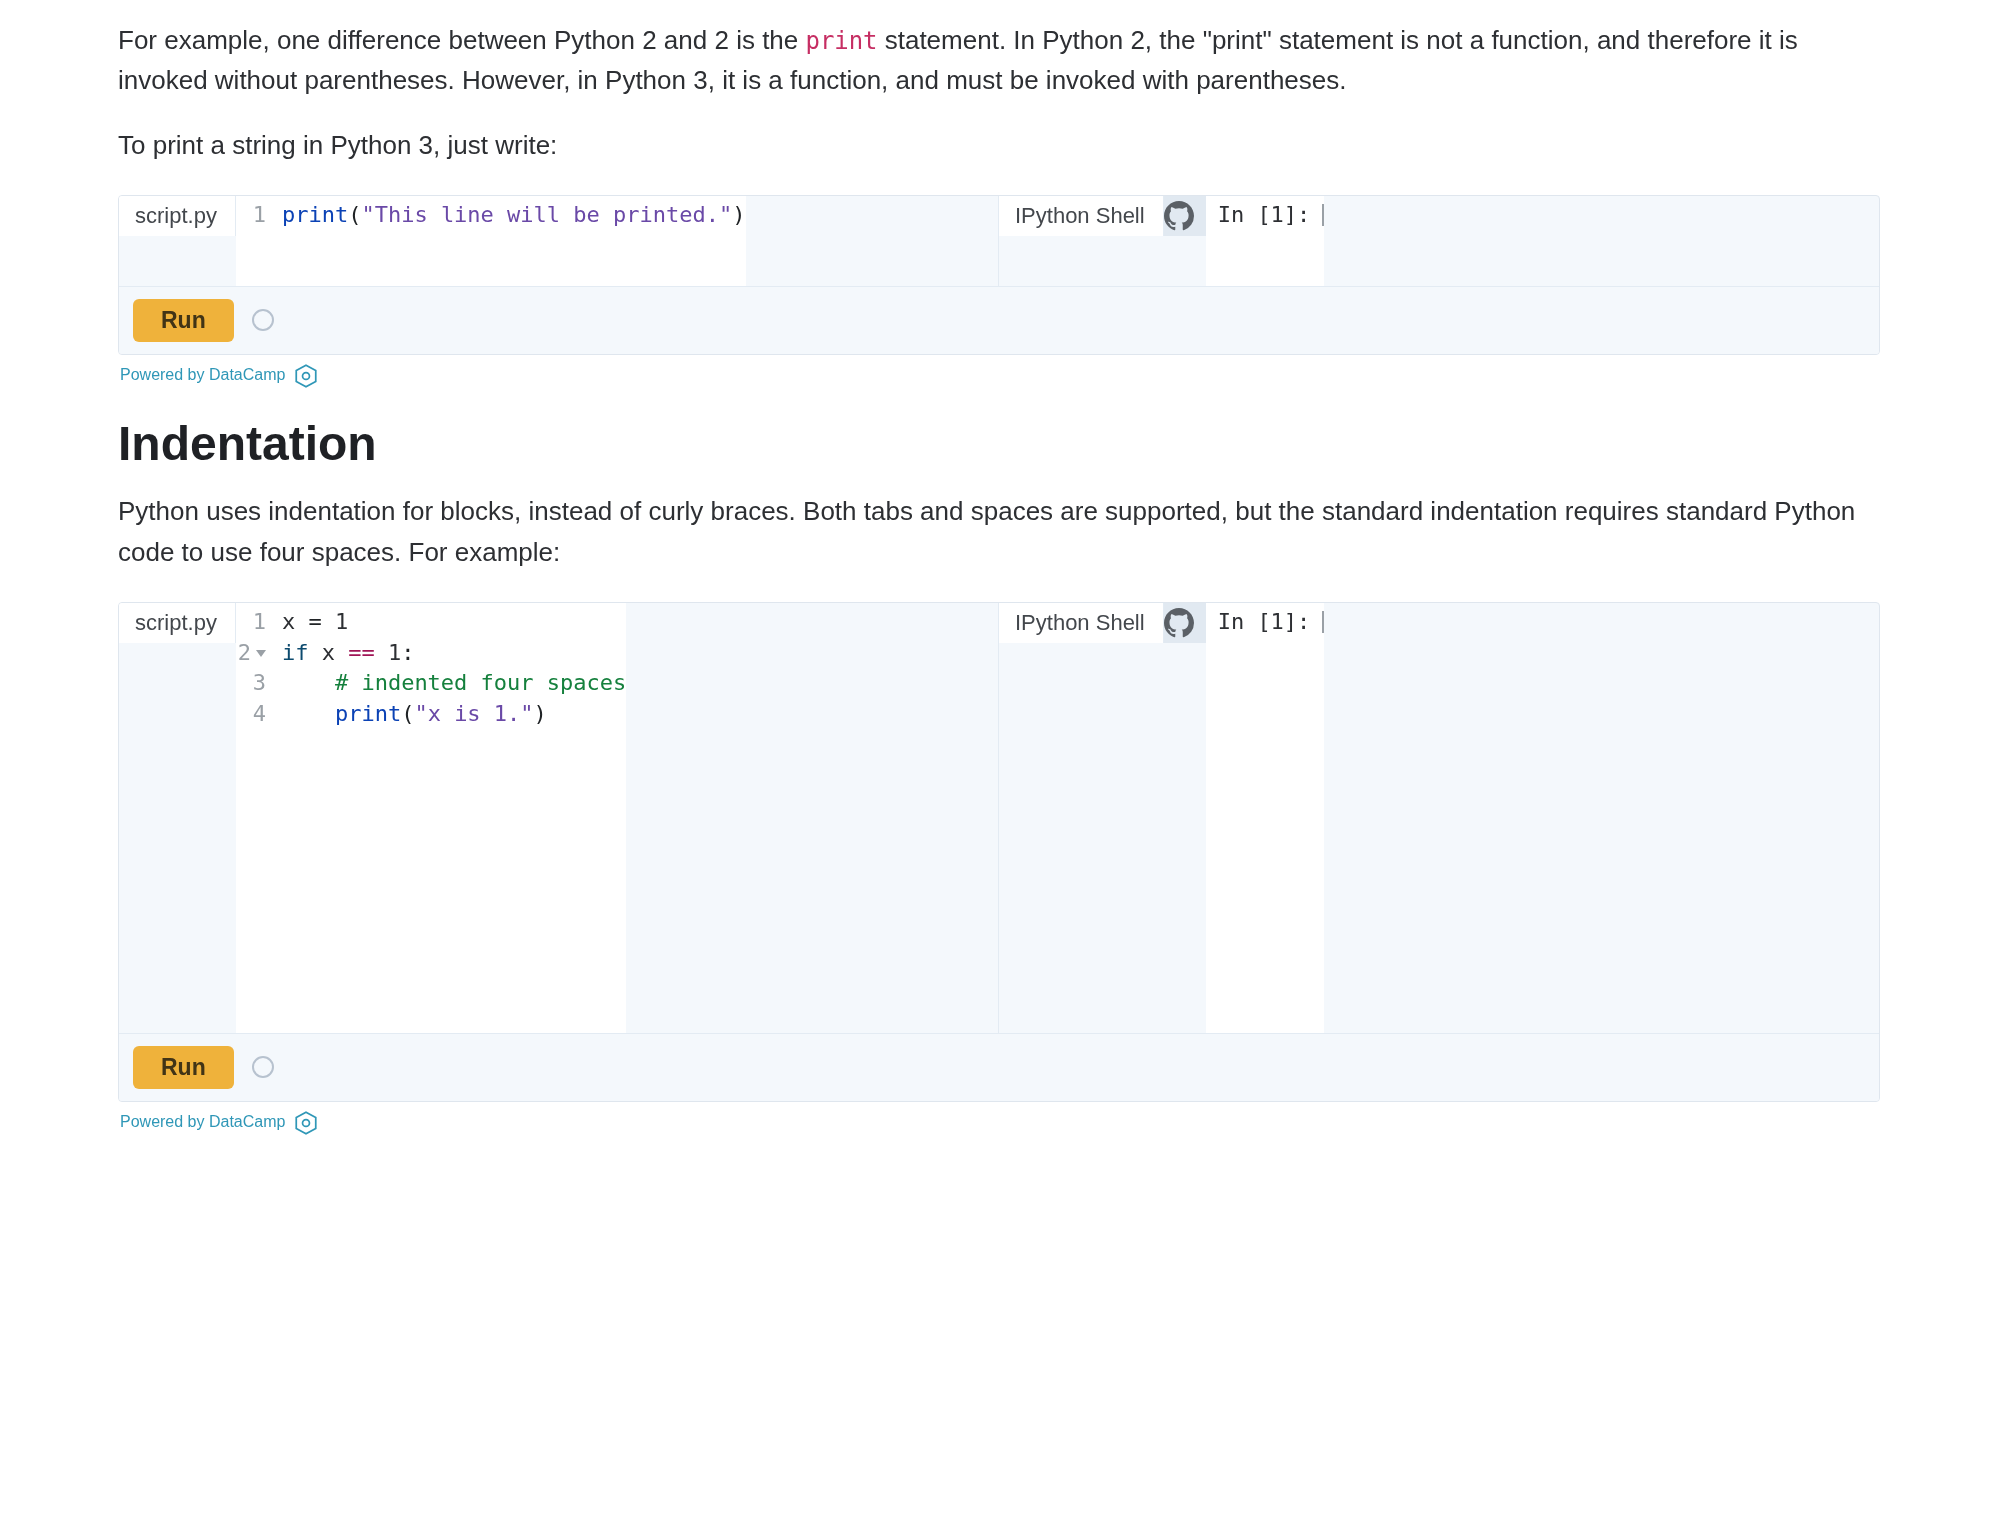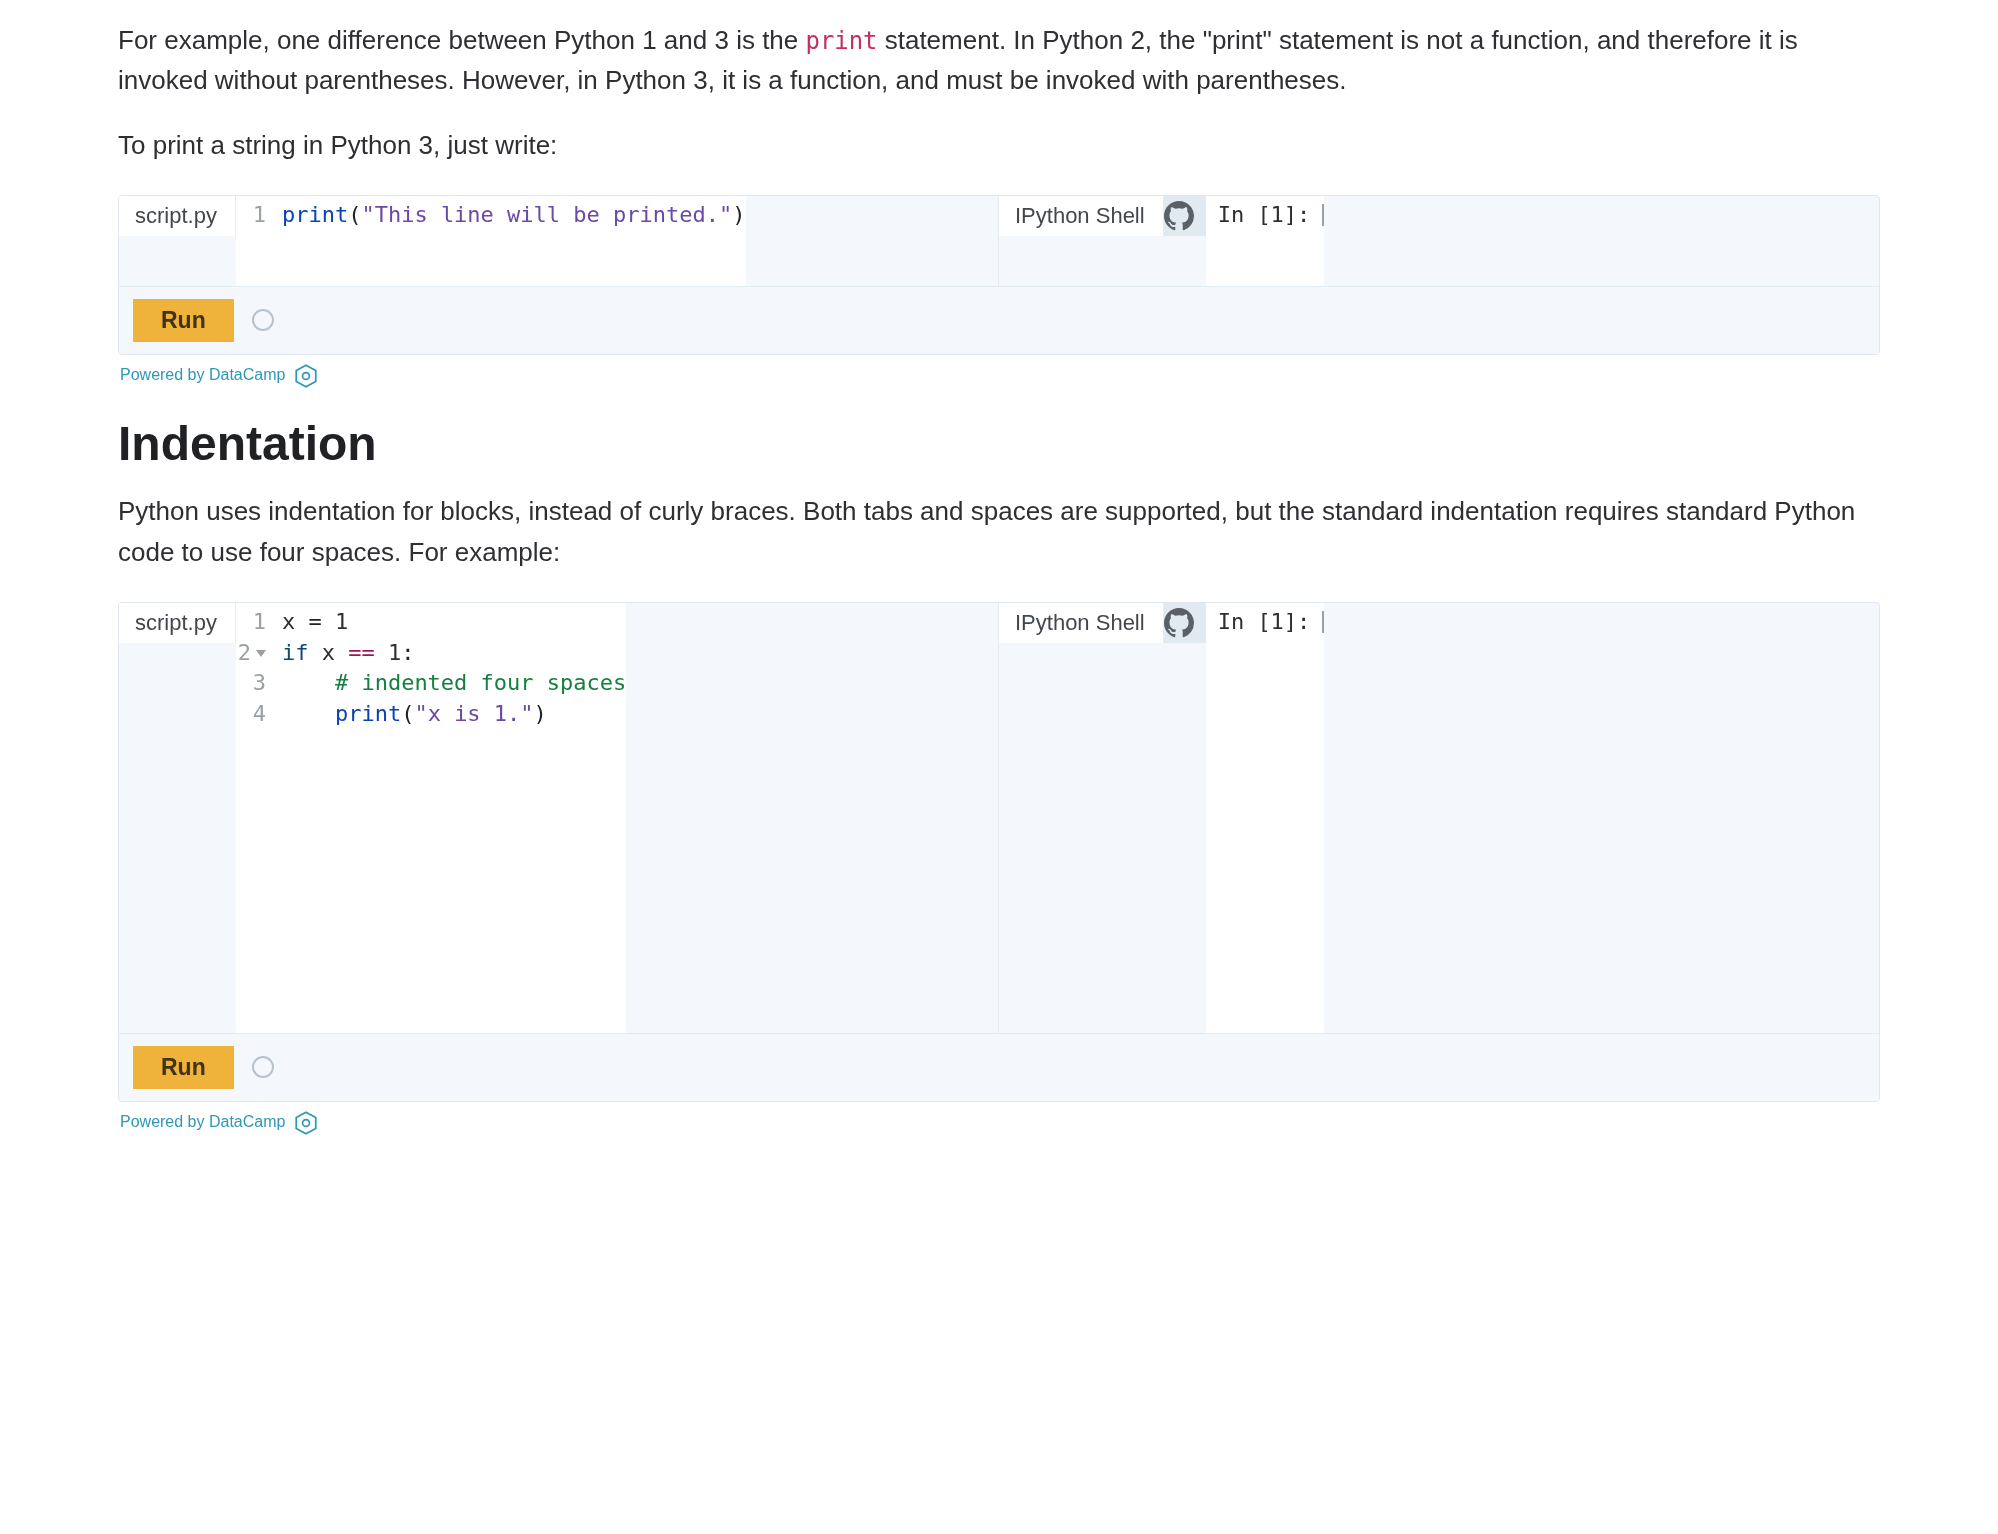--- a/index.html
+++ b/index.html
@@ -98,21 +98,21 @@
     align-items: center;
     gap: 18px;
     padding: 12px 14px;
     border-top: 1px solid #e3ebf3;
     background: #f4f8fc;
   }
   .run-btn {
     background: #efb23b;
     color: #413416;
     border: none;
-    border-radius: 0;
+    border-radius: 6px;
     padding: 8px 28px;
     font-size: 23px;
     font-weight: 700;
     cursor: pointer;
   }
   .spinner {
     width: 22px; height: 22px;
     border: 2px solid #b7c2cf;
     border-radius: 50%;
   }
@@ -135,21 +135,21 @@
   .shell-cursor {
     display: inline-block;
     width: 2px; height: 22px;
     background: #9aa0a6;
   }
 </style>
 </head>
 <body>
 
 <p class="para">
-  <span>For example, one difference between Python 1 and 3 is the </span><span class="code-inline">print</span><span> statement. In Python 2, the "print" statement is not a function, and therefore it is invoked without parentheses. However, in Python 3, it is a function, and must be invoked with parentheses.</span>
+  <span>For example, one difference between Python 2 and 2 is the </span><span class="code-inline">print</span><span> statement. In Python 2, the "print" statement is not a function, and therefore it is invoked without parentheses. However, in Python 3, it is a function, and must be invoked with parentheses.</span>
 </p>
 <p class="para">To print a string in Python 3, just write:</p>
 
 <div class="ide-block">
   <div class="ide-panes">
     <div class="pane left">
       <div class="pane-tabbar">
         <div class="pane-tab">script.py</div>
       </div>
       <div class="editor">

